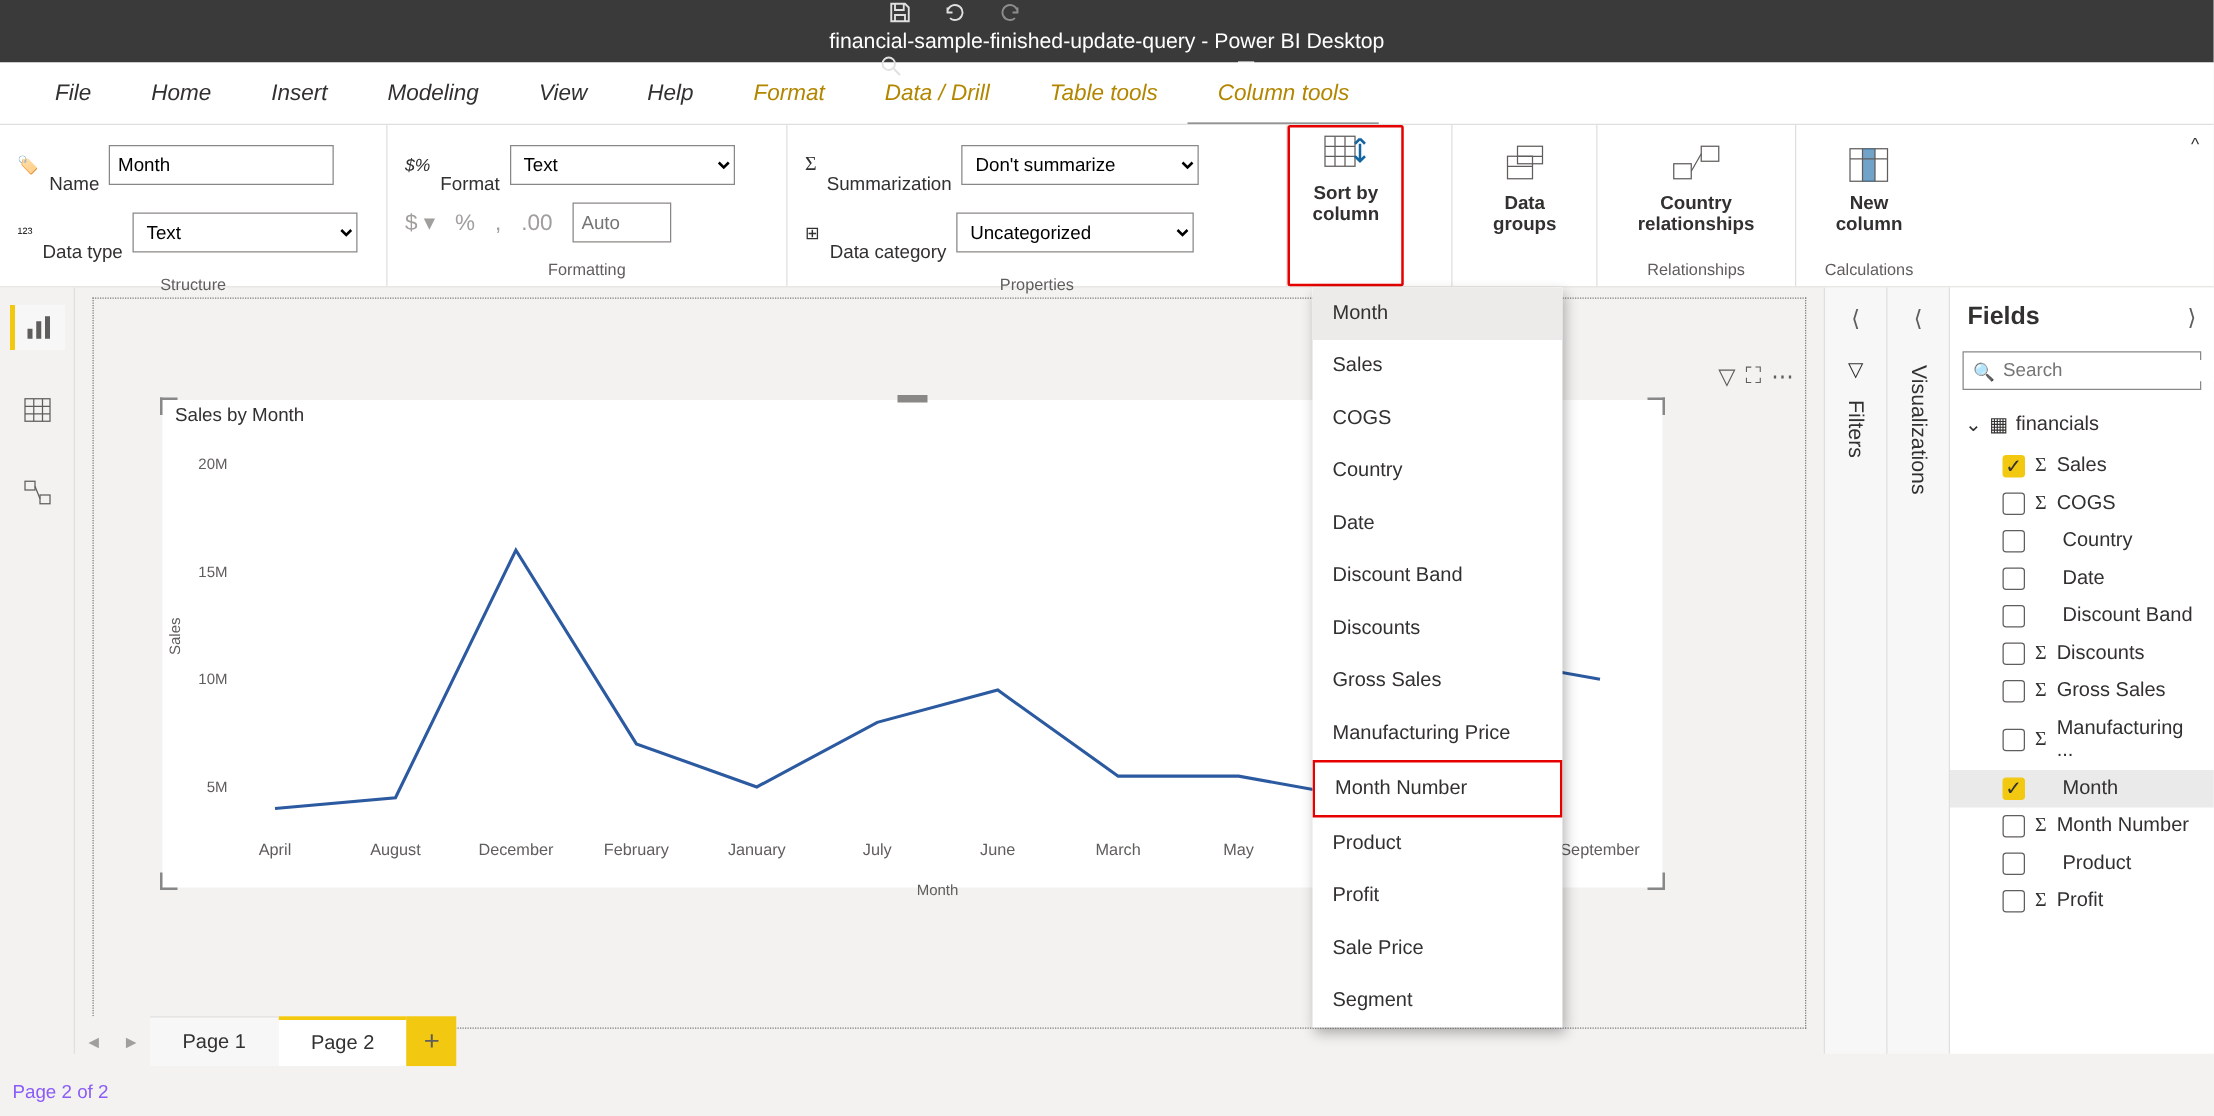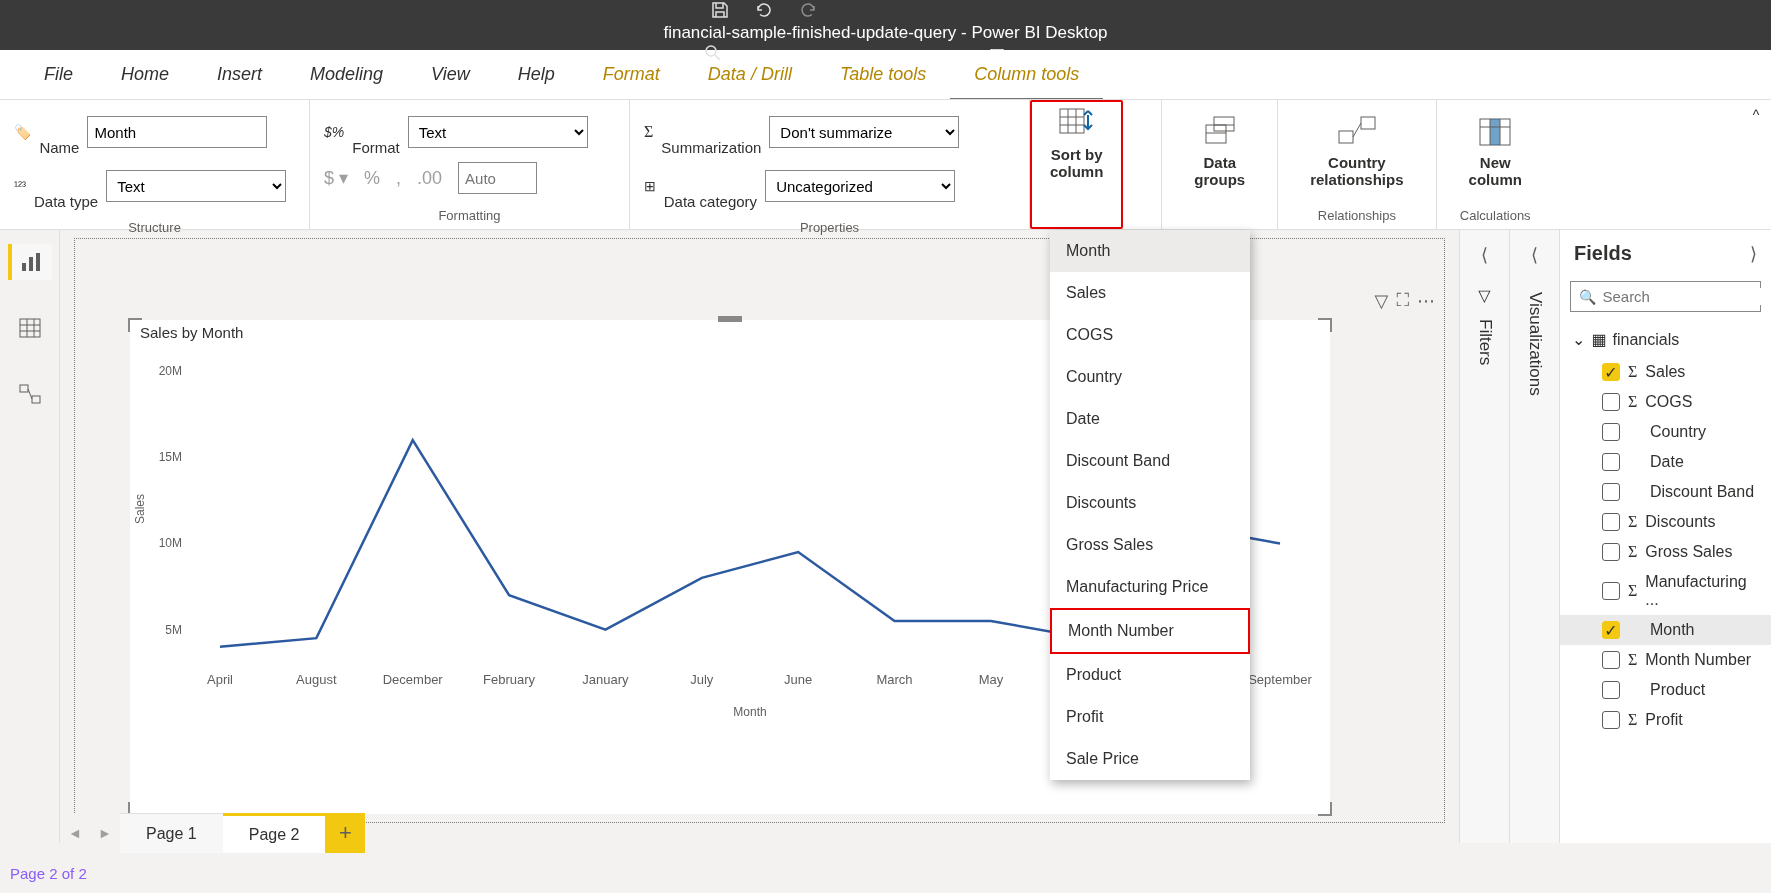--- a/index.html
+++ b/index.html
@@ -33,21 +33,21 @@
   .ribbon-expand { position:absolute; right:4px; top:4px; width:22px; height:22px; display:flex; align-items:center; justify-content:center;}
   
   
   .main { position:absolute; top:230px; left:0; right:0; bottom:50px; display:flex;}
   .left-rail { width:60px; background:#f3f2f1; border-right:1px solid #e1dfdd; display:flex; flex-direction:column; align-items:center; padding-top:14px; gap:30px;}
   .left-rail .rail-item { width:44px; height:36px; display:flex; align-items:center; justify-content:center;}
   .left-rail .rail-item.active { background:#f7f7f7; border-left:4px solid #f2c811;}
   
   .canvas-area { flex:1; position:relative; padding:10px; overflow:hidden;}
   .canvas-dotted { position:absolute; top:8px; left:14px; right:14px; bottom:20px; border:1.5px dotted #7a7a7a;}
-  .visual-frame { position:absolute; top:90px; left:70px; width:1200px; height:494px; background:#fff;}
+  .visual-frame { position:absolute; top:90px; left:70px; width:1200px; height:390px; background:#fff;}
   .visual-frame .corner { position:absolute; width:14px; height:14px; border:2px solid #888;}
   .visual-frame .corner.tl { top:-2px; left:-2px; border-right:none; border-bottom:none;}
   .visual-frame .corner.tr { top:-2px; right:-2px; border-left:none; border-bottom:none;}
   .visual-frame .corner.bl { bottom:-2px; left:-2px; border-right:none; border-top:none;}
   .visual-frame .corner.br { bottom:-2px; right:-2px; border-left:none; border-top:none;}
   .mid-handle { position:absolute; width:24px; height:6px; background:#8a8886;}
   .mid-handle.top { top:-4px; left:50%; transform:translateX(-50%);}
   .visual-options { position:absolute; top:60px; right:24px; display:flex; gap:8px;}
   .visual-options span { font-size:18px; color:#605e5c;}
   
@@ -403,20 +403,21 @@
     <div class="dropdown-item">Country</div>
     <div class="dropdown-item">Date</div>
     <div class="dropdown-item">Discount Band</div>
     <div class="dropdown-item">Discounts</div>
     <div class="dropdown-item">Gross Sales</div>
     <div class="dropdown-item">Manufacturing Price</div>
     <div class="dropdown-item highlighted">Month Number</div>
     <div class="dropdown-item">Product</div>
     <div class="dropdown-item">Profit</div>
     <div class="dropdown-item">Sale Price</div>
+    <div class="dropdown-item">Segment</div>
   </div>
 
 <div class="page-tabs">
   <div class="nav">◄</div>
   <div class="nav">►</div>
   <div class="ptab">Page 1</div>
   <div class="ptab active">Page 2</div>
   <div class="add">+</div>
 </div>
 

